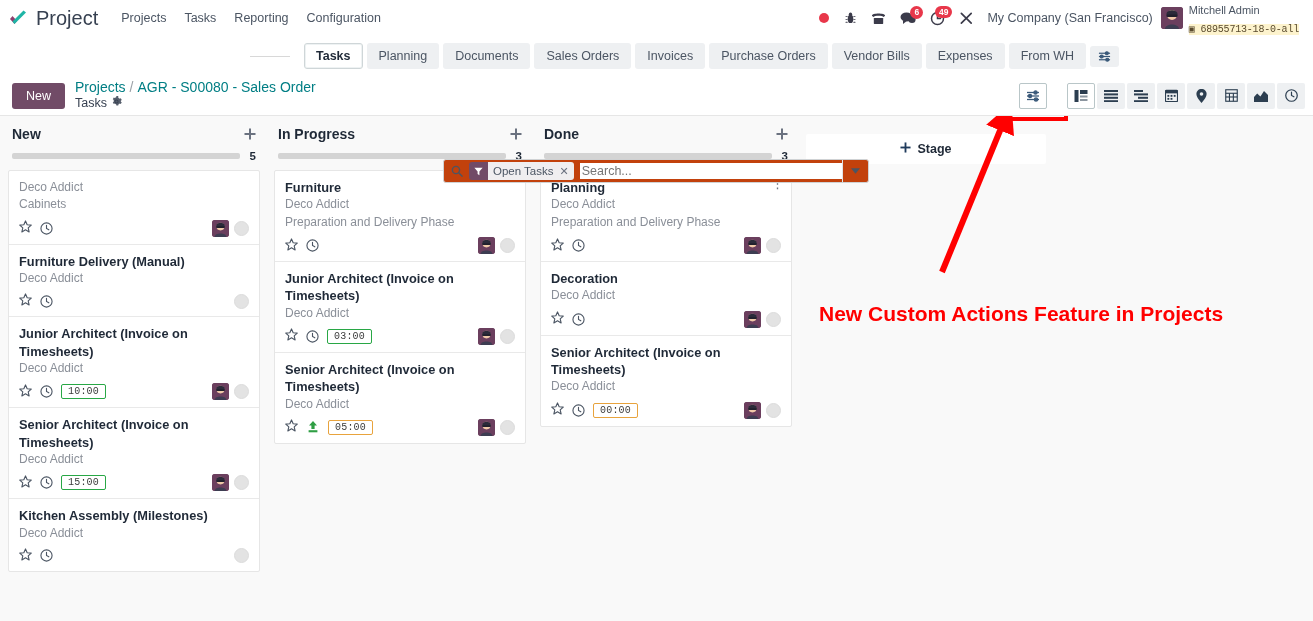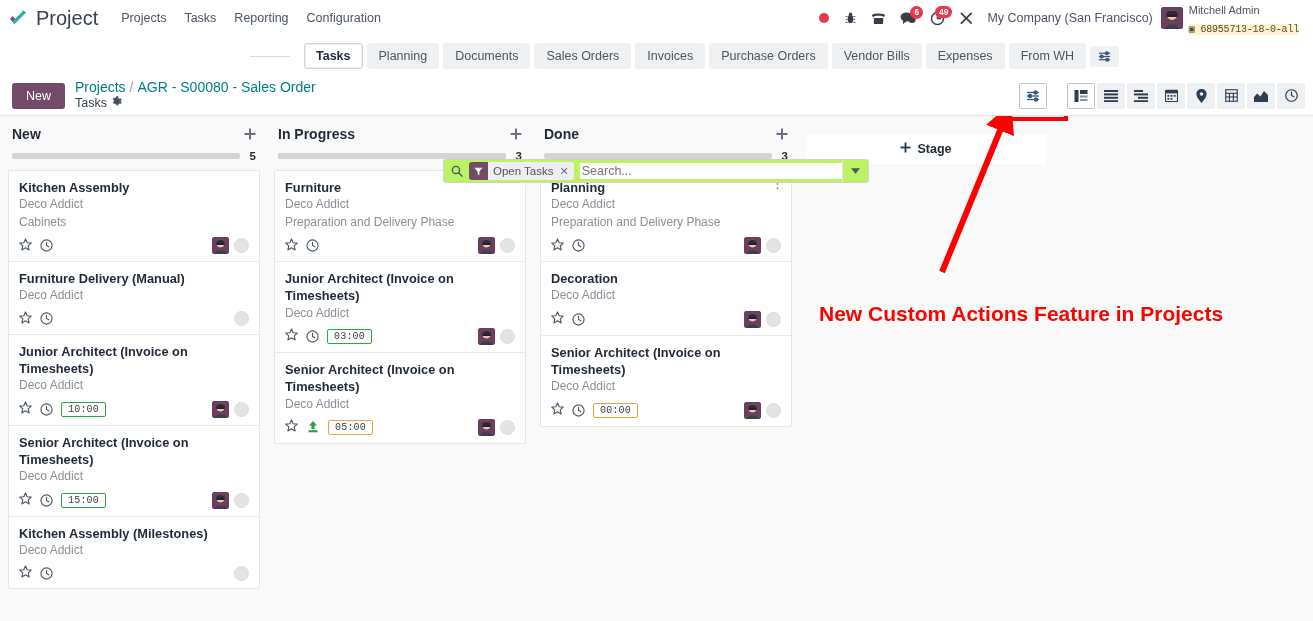--- a/index.html
+++ b/index.html
@@ -68,21 +68,21 @@
   }
   .bc{ line-height:1.25; }
   .bc-line1{ font-size:14px; }
   .bc a{ color:#017e84; text-decoration:none; cursor:pointer;}
   .bc-sep{ color:#9aa0a6; margin:0 4px; }
   .bc-cur{ color:#017e84; }
   .bc-line2{ font-size:12.5px; color:#374151; display:flex; align-items:center; gap:4px;}
 
   .searchwrap{
     position:absolute; left:443px; top:83px; width:426px; height:24px;
-    border:1px solid #cfd2d4; border-radius:3px; background:#bef264; display:flex; align-items:center;
+    border:1px solid #cfd2d4; border-radius:3px; background:#c2410c; display:flex; align-items:center;
   }
   .search-ico{ padding:0 6px 0 7px; display:flex; align-items:center;}
   .facet{ display:flex; align-items:center; height:18px; border-radius:3px; overflow:hidden; margin-right:6px;}
   .facet-ico{ background:#714b67; color:#fff; padding:0 5px; height:100%; display:flex; align-items:center;}
   .facet-lbl{ background:#f0eef0; color:#4b5563; font-size:11.5px; padding:0 5px; height:100%;
               display:flex; align-items:center; gap:6px;}
   .facet-x{ color:#6b7280; font-size:11px; cursor:pointer;}
   .search-input{ border:none; outline:none; font-size:12.5px; color:#9aa0a6; flex:1; font-family:inherit;}
   .search-caret{
     width:26px; height:100%; border-left:1px solid #e2e4e6; display:flex; align-items:center;
@@ -371,21 +371,20 @@
             <rect x="5" y="0.5" width="2" height="11"></rect>
             <rect x="0.5" y="5" width="11" height="2"></rect>
           </svg></span>
       </div>
       <div class="col-prog">
         <span class="prog-bar"></span>
         <span class="col-count">5</span>
       </div>
       <div class="cards">
         <div class="card">
-          <div class="card-title">Kitchen Assembly</div>
           <div class="card-sub">Deco Addict</div>
           <div class="card-sub">Cabinets</div>
           <div class="card-foot">
             <span class="f-star"><svg width="13" height="13" viewBox="0 0 14 14" fill="none" stroke="#4b5563" stroke-width="1.2">
                 <path d="M7 1 L8.8 5.1 L13.2 5.5 L9.9 8.5 L10.9 12.9 L7 10.6 L3.1 12.9 L4.1 8.5 L0.8 5.5 L5.2 5.1 Z" stroke-linejoin="round"></path>
               </svg></span>
             <span class="f-clock">
               <svg width="13" height="13" viewBox="0 0 14 14" fill="none" stroke="#4b5563" stroke-width="1.2">
                 <circle cx="7" cy="7" r="6"></circle>
                 <path d="M7 3.6 L7 7 L9.5 8.4" stroke-linecap="round"></path>

